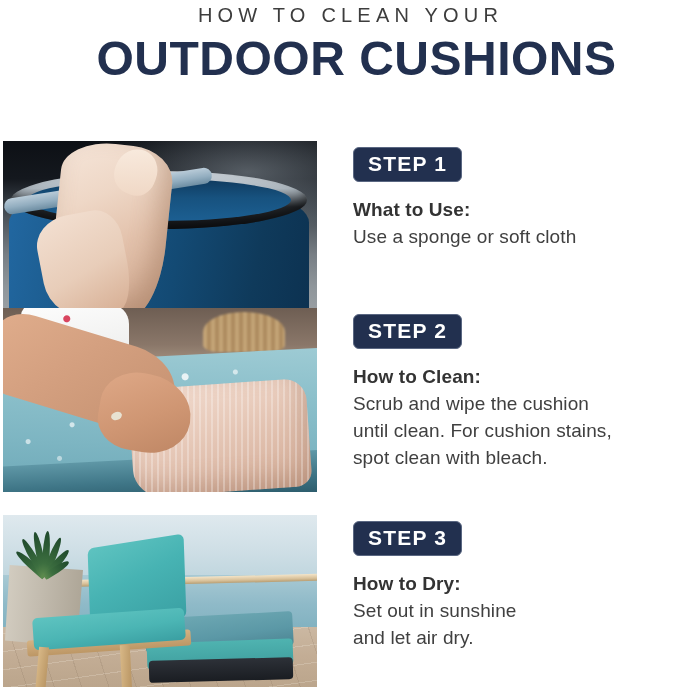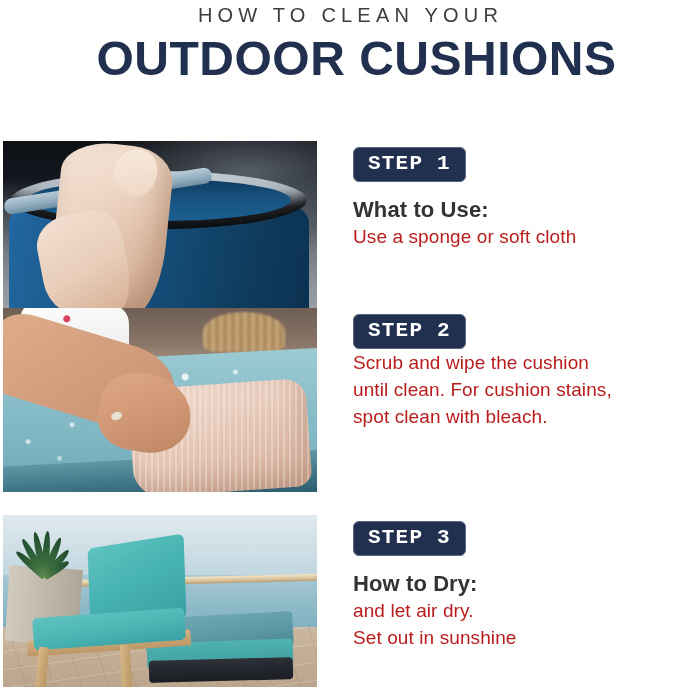--- a/index.html
+++ b/index.html
@@ -78,36 +78,35 @@
     display: inline-block;
     background: #22304f;
     color: #ffffff;
     font-size: 21px;
     font-weight: 700;
     letter-spacing: 1.2px;
     padding: 4px 14px 5px 14px;
     border-radius: 6px;
     border: 1.5px solid #5a6782;
     line-height: 24px;
-    font-family: Liberation Mono, monospace;
   }
 
   .step-title {
-    font-size: 22px;
+    font-size: 19px;
     font-weight: 700;
     color: #333333;
     margin-top: 15px;
     line-height: 26px;
     letter-spacing: 0.1px;
   }
 
   .step-body {
     font-size: 19px;
     font-weight: 400;
-    color: #b91c1c;
+    color: #404040;
     line-height: 27px;
     letter-spacing: 0.1px;
   }
 
   
   .p1-bg {
     position: absolute; inset: 0;
     background:
       linear-gradient(180deg, #0d1015 0%, #14181e 22%, #4a5259 44%,
                       #777e84 66%, #8f969b 85%, #9aa0a4 100%);
@@ -388,20 +387,21 @@
     <div class="p2-drops"></div>
     <div class="p2-arm"></div>
     <div class="p2-rag">
       <div class="p2-rag-texture"></div>
     </div>
     <div class="p2-hand"></div>
     <div class="p2-ring"></div>
   </div>
   <div class="text-col">
     <div class="badge">STEP 2</div>
+    <div class="step-title">How to Clean:</div>
     <div class="step-body">Scrub and wipe the cushion</div>
     <div class="step-body">until clean. For cushion stains,</div>
     <div class="step-body">spot clean with bleach.</div>
   </div>
 </div>
 
 <div class="step-row" id="row-3">
   <div class="photo">
     <div class="p3-sky"></div>
     <div class="p3-water"></div>
@@ -422,16 +422,16 @@
     <div class="p3-stack3"></div>
     <div class="p3-frame"></div>
     <div class="p3-back"></div>
     <div class="p3-seat"></div>
     <div class="p3-leg-a"></div>
     <div class="p3-leg-b"></div>
   </div>
   <div class="text-col">
     <div class="badge">STEP 3</div>
     <div class="step-title">How to Dry:</div>
+    <div class="step-body">Set out in sunshine</div>
     <div class="step-body">and let air dry.</div>
-    <div class="step-body">Set out in sunshine</div>
   </div>
 </div>
 
 </body></html>

